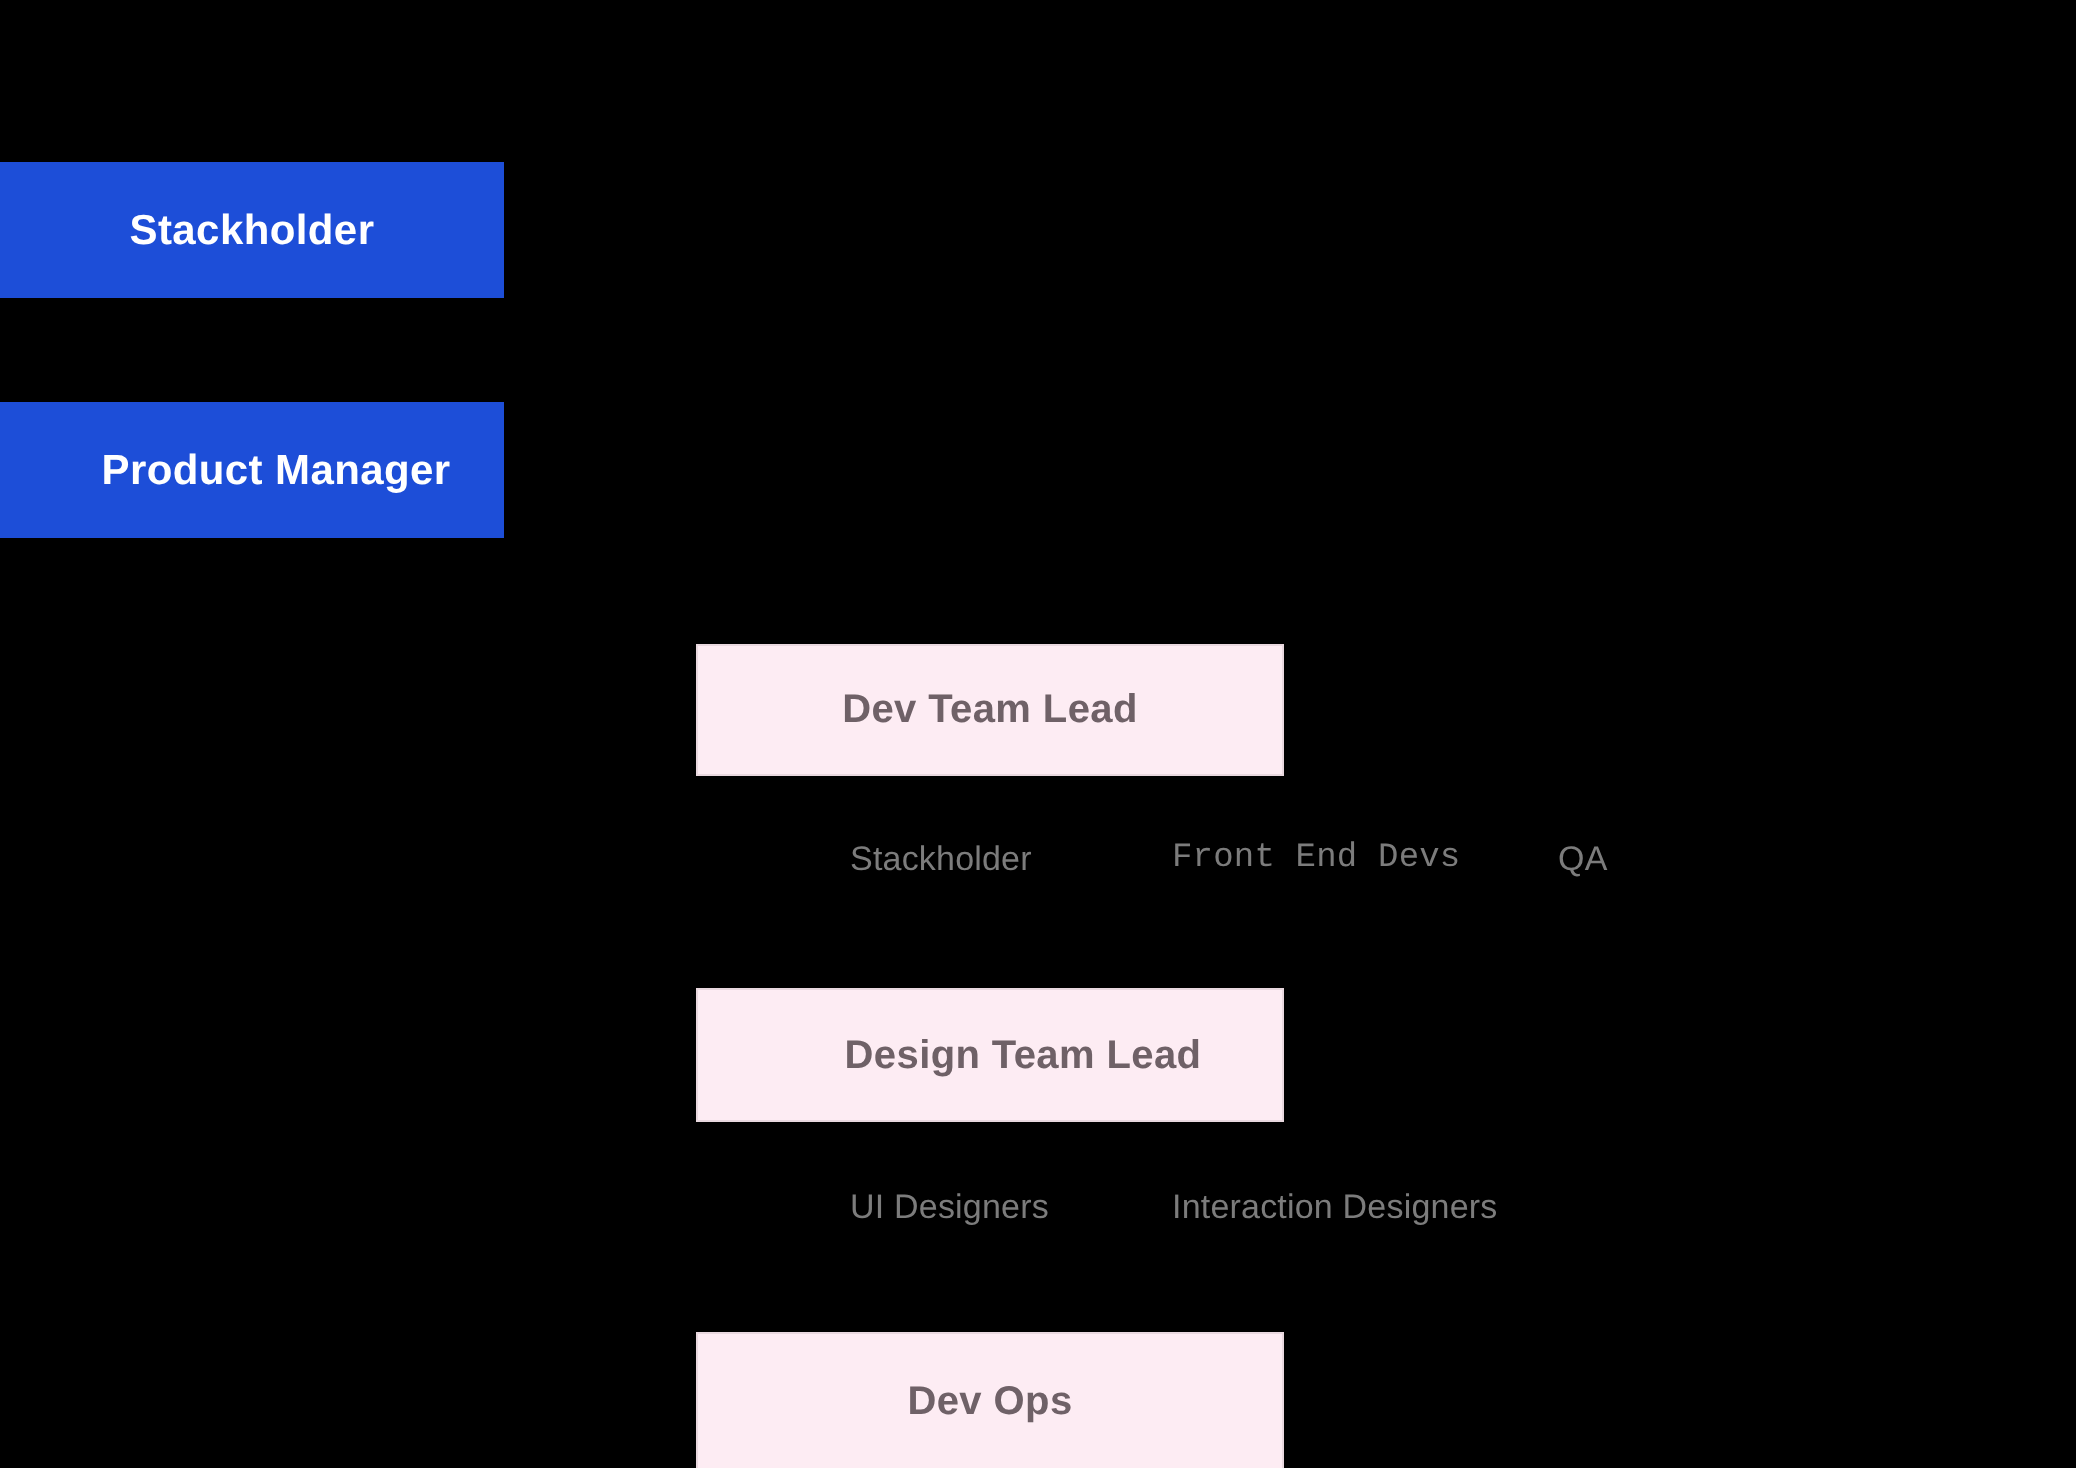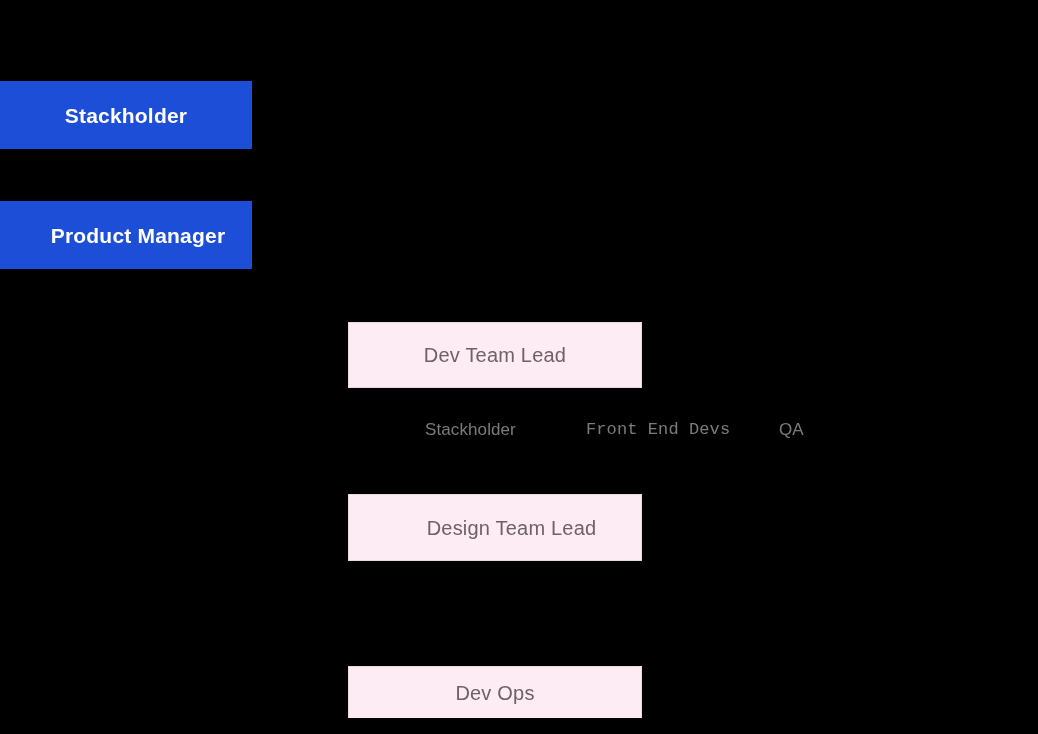--- a/index.html
+++ b/index.html
@@ -75,38 +75,38 @@
     background: #FDECF3;
     border: 1px solid #E9D8DF;
     box-sizing: border-box;
     display: flex;
     align-items: center;
     justify-content: center;
   }
   .team-box .team-label {
     color: #6F6167;
     font-size: 20px;
-    font-weight: 400;
+    font-weight: 700;
     letter-spacing: 0.2px;
     line-height: 1;
     text-align: right;
     white-space: nowrap;
   }
   #team-dev-team-lead {
     top: 322px;
     height: 66px;
   }
   #team-design-team-lead {
     top: 494px;
     height: 67px;
     padding-left: 33px;
   }
   #team-dev-ops {
     top: 666px;
-    height: 52px;
+    height: 68px;
     border-bottom: none;
   }
 
   
   .subroles {
     position: absolute;
     left: 0;
     width: 1038px;
     height: 26px;
   }
@@ -152,18 +152,22 @@
   <div class="subroles" id="subroles-dev">
     <span class="subrole" id="subrole-developers">Stackholder</span>
     <span class="subrole" id="subrole-front-end">Front End Devs</span>
     <span class="subrole" id="subrole-qa">QA</span>
   </div>
 
   <div class="team-box" id="team-design-team-lead">
     <span class="team-label">Design Team Lead</span>
   </div>
 
+  <div class="subroles" id="subroles-design">
+    <span class="subrole" id="subrole-ui-designers">UI Designers</span>
+    <span class="subrole" id="subrole-interaction">Interaction Designers</span>
+  </div>
 
   <div class="team-box" id="team-dev-ops">
     <span class="team-label">Dev Ops</span>
   </div>
 
 </div>
 
 </body></html>

